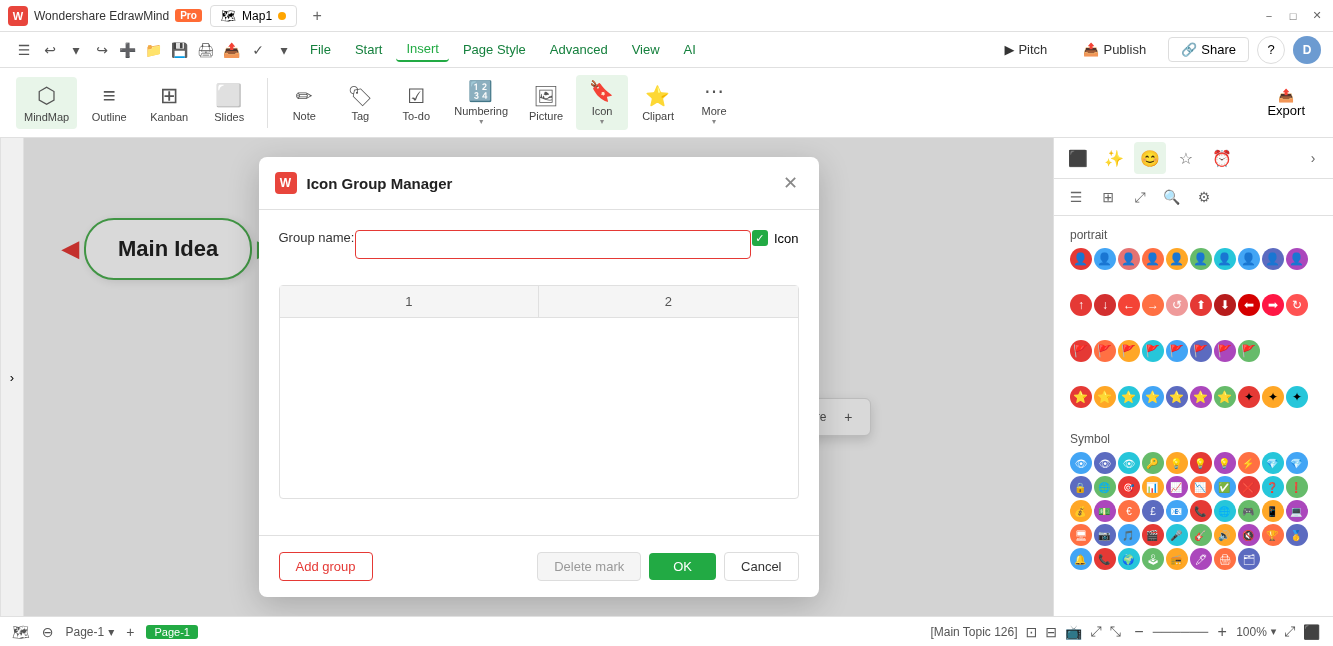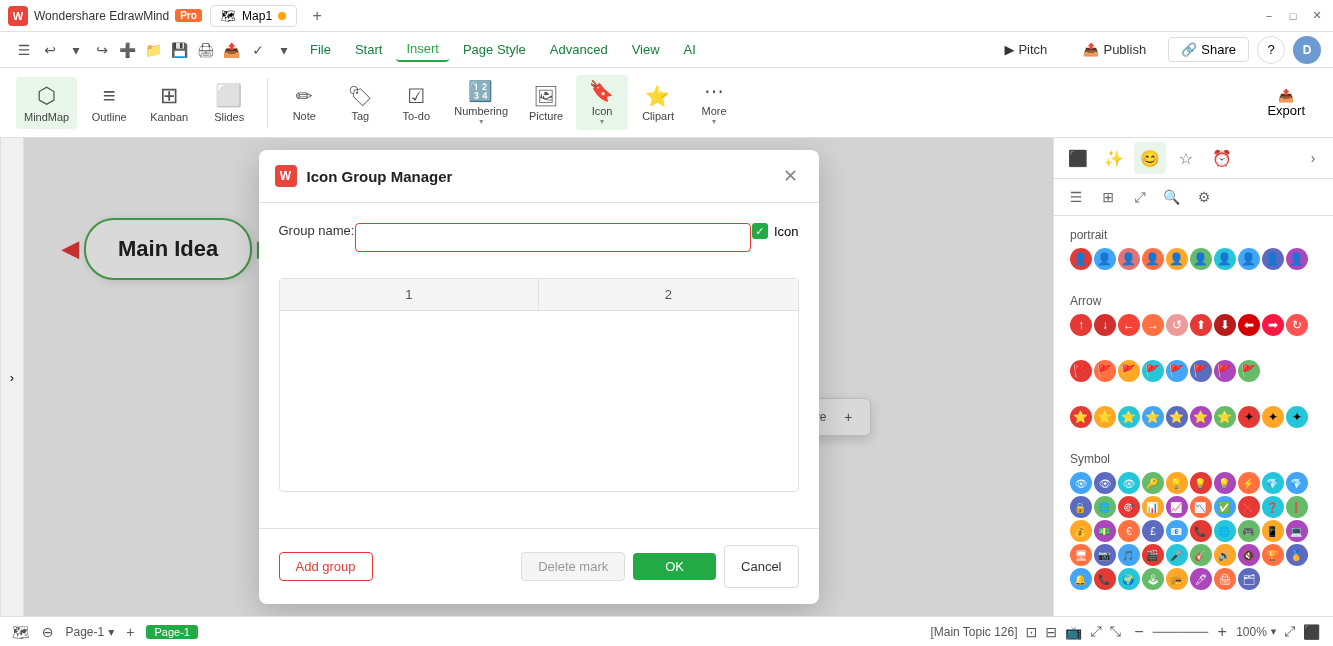--- a/index.html
+++ b/index.html
@@ -110,22 +110,22 @@
     .checkbox-check { color: white; font-size: 11px; }
     .dialog-table { width: 100%; border: 1px solid #e0e0e0; border-radius: 4px; margin-bottom: 16px; }
     .dialog-table-header { display: flex; background: #f5f5f5; border-bottom: 1px solid #e0e0e0; }
     .dialog-table-cell { flex: 1; padding: 8px 12px; font-size: 13px; color: #555; text-align: center; border-right: 1px solid #e0e0e0; }
     .dialog-table-cell:last-child { border-right: none; }
     .dialog-table-body { min-height: 180px; }
     .dialog-footer { display: flex; align-items: center; padding: 16px 20px; border-top: 1px solid #e0e0e0; gap: 8px; }
     .add-group-btn { border: 1px solid #e53935; color: #e53935; background: white; padding: 6px 16px; border-radius: 4px; font-size: 13px; cursor: pointer; }
     .footer-spacer { flex: 1; }
     .delete-mark-btn { border: 1px solid #ddd; color: #999; background: #f5f5f5; padding: 6px 16px; border-radius: 4px; font-size: 13px; cursor: not-allowed; }
-    .ok-btn { background: #22aa44; color: white; border: none; padding: 6px 32px; border-radius: 4px; font-size: 13px; cursor: pointer; }
-    .cancel-btn { background: white; border: 1px solid #ddd; color: #333; padding: 13px 16px; border-radius: 4px; font-size: 13px; cursor: pointer; }
+    .ok-btn { background: #22aa44; color: white; border: none; padding: 6px 24px; border-radius: 4px; font-size: 13px; cursor: pointer; }
+    .cancel-btn { background: white; border: 1px solid #ddd; color: #333; padding: 6px 16px; border-radius: 4px; font-size: 13px; cursor: pointer; }
 
     
     .main-idea-node { position: absolute; top: 50px; left: 40px; background: #fff; border: 2px solid #4caf50; border-radius: 30px; padding: 16px 32px; font-size: 22px; font-weight: bold; color: #222; box-shadow: 2px 2px 8px rgba(0,0,0,0.1); }
 
     
     .float-toolbar { position: absolute; top: 260px; left: 730px; background: white; border: 1px solid #ddd; border-radius: 6px; box-shadow: 0 4px 12px rgba(0,0,0,0.15); display: flex; align-items: center; padding: 4px 8px; gap: 4px; }
     .float-btn { width: 28px; height: 28px; display: flex; align-items: center; justify-content: center; font-size: 14px; color: #555; cursor: pointer; border-radius: 3px; }
     .float-label { font-size: 12px; color: #555; padding: 0 4px; cursor: pointer; }
 
     
@@ -342,21 +342,20 @@
           <div style="width:22px;height:22px;border-radius:50%;background:#ffa726;display:inline-flex;align-items:center;justify-content:center;font-size:12px;">👤</div>
           <div style="width:22px;height:22px;border-radius:50%;background:#66bb6a;display:inline-flex;align-items:center;justify-content:center;font-size:12px;">👤</div>
           <div style="width:22px;height:22px;border-radius:50%;background:#26c6da;display:inline-flex;align-items:center;justify-content:center;font-size:12px;">👤</div>
           <div style="width:22px;height:22px;border-radius:50%;background:#42a5f5;display:inline-flex;align-items:center;justify-content:center;font-size:12px;">👤</div>
           <div style="width:22px;height:22px;border-radius:50%;background:#5c6bc0;display:inline-flex;align-items:center;justify-content:center;font-size:12px;">👤</div>
           <div style="width:22px;height:22px;border-radius:50%;background:#ab47bc;display:inline-flex;align-items:center;justify-content:center;font-size:12px;">👤</div>
         </div>
       </div>
 
       <div class="icon-section">
-        <div class="icon-section-label">Arrow</div>
         <div class="icon-grid">
           <div style="width:22px;height:22px;border-radius:50%;background:#e53935;display:inline-flex;align-items:center;justify-content:center;font-size:12px;color:white;">↑</div>
           <div style="width:22px;height:22px;border-radius:50%;background:#d32f2f;display:inline-flex;align-items:center;justify-content:center;font-size:12px;color:white;">↓</div>
           <div style="width:22px;height:22px;border-radius:50%;background:#f44336;display:inline-flex;align-items:center;justify-content:center;font-size:12px;color:white;">←</div>
           <div style="width:22px;height:22px;border-radius:50%;background:#ff7043;display:inline-flex;align-items:center;justify-content:center;font-size:12px;color:white;">→</div>
           <div style="width:22px;height:22px;border-radius:50%;background:#ef9a9a;display:inline-flex;align-items:center;justify-content:center;font-size:12px;color:white;">↺</div>
           <div style="width:22px;height:22px;border-radius:50%;background:#e53935;display:inline-flex;align-items:center;justify-content:center;font-size:12px;color:white;">⬆</div>
           <div style="width:22px;height:22px;border-radius:50%;background:#b71c1c;display:inline-flex;align-items:center;justify-content:center;font-size:12px;color:white;">⬇</div>
           <div style="width:22px;height:22px;border-radius:50%;background:#d50000;display:inline-flex;align-items:center;justify-content:center;font-size:12px;color:white;">⬅</div>
           <div style="width:22px;height:22px;border-radius:50%;background:#ff1744;display:inline-flex;align-items:center;justify-content:center;font-size:12px;color:white;">➡</div>

